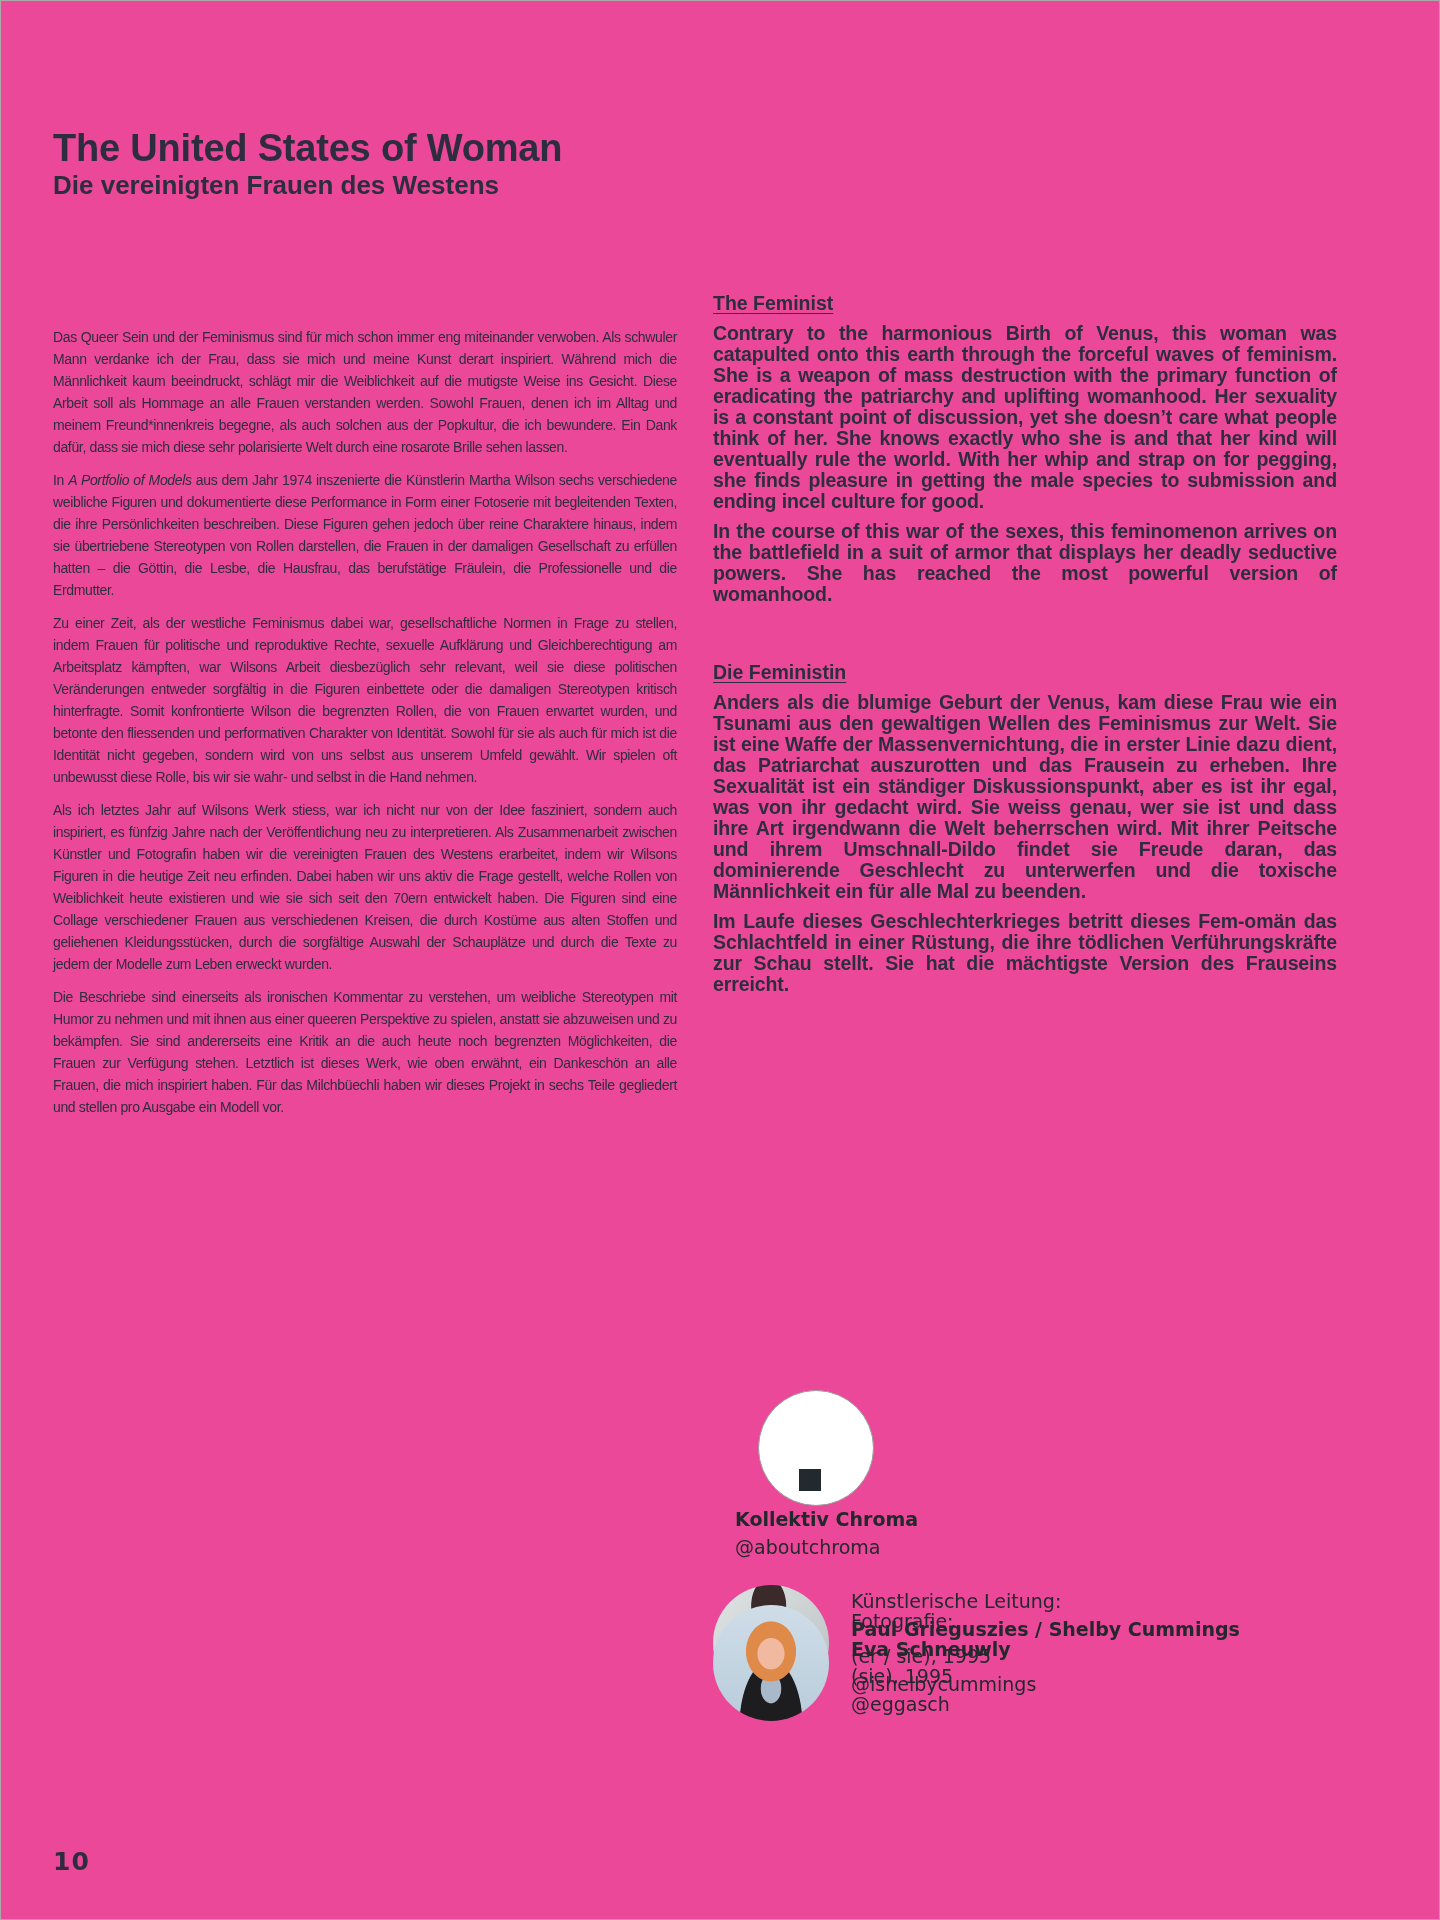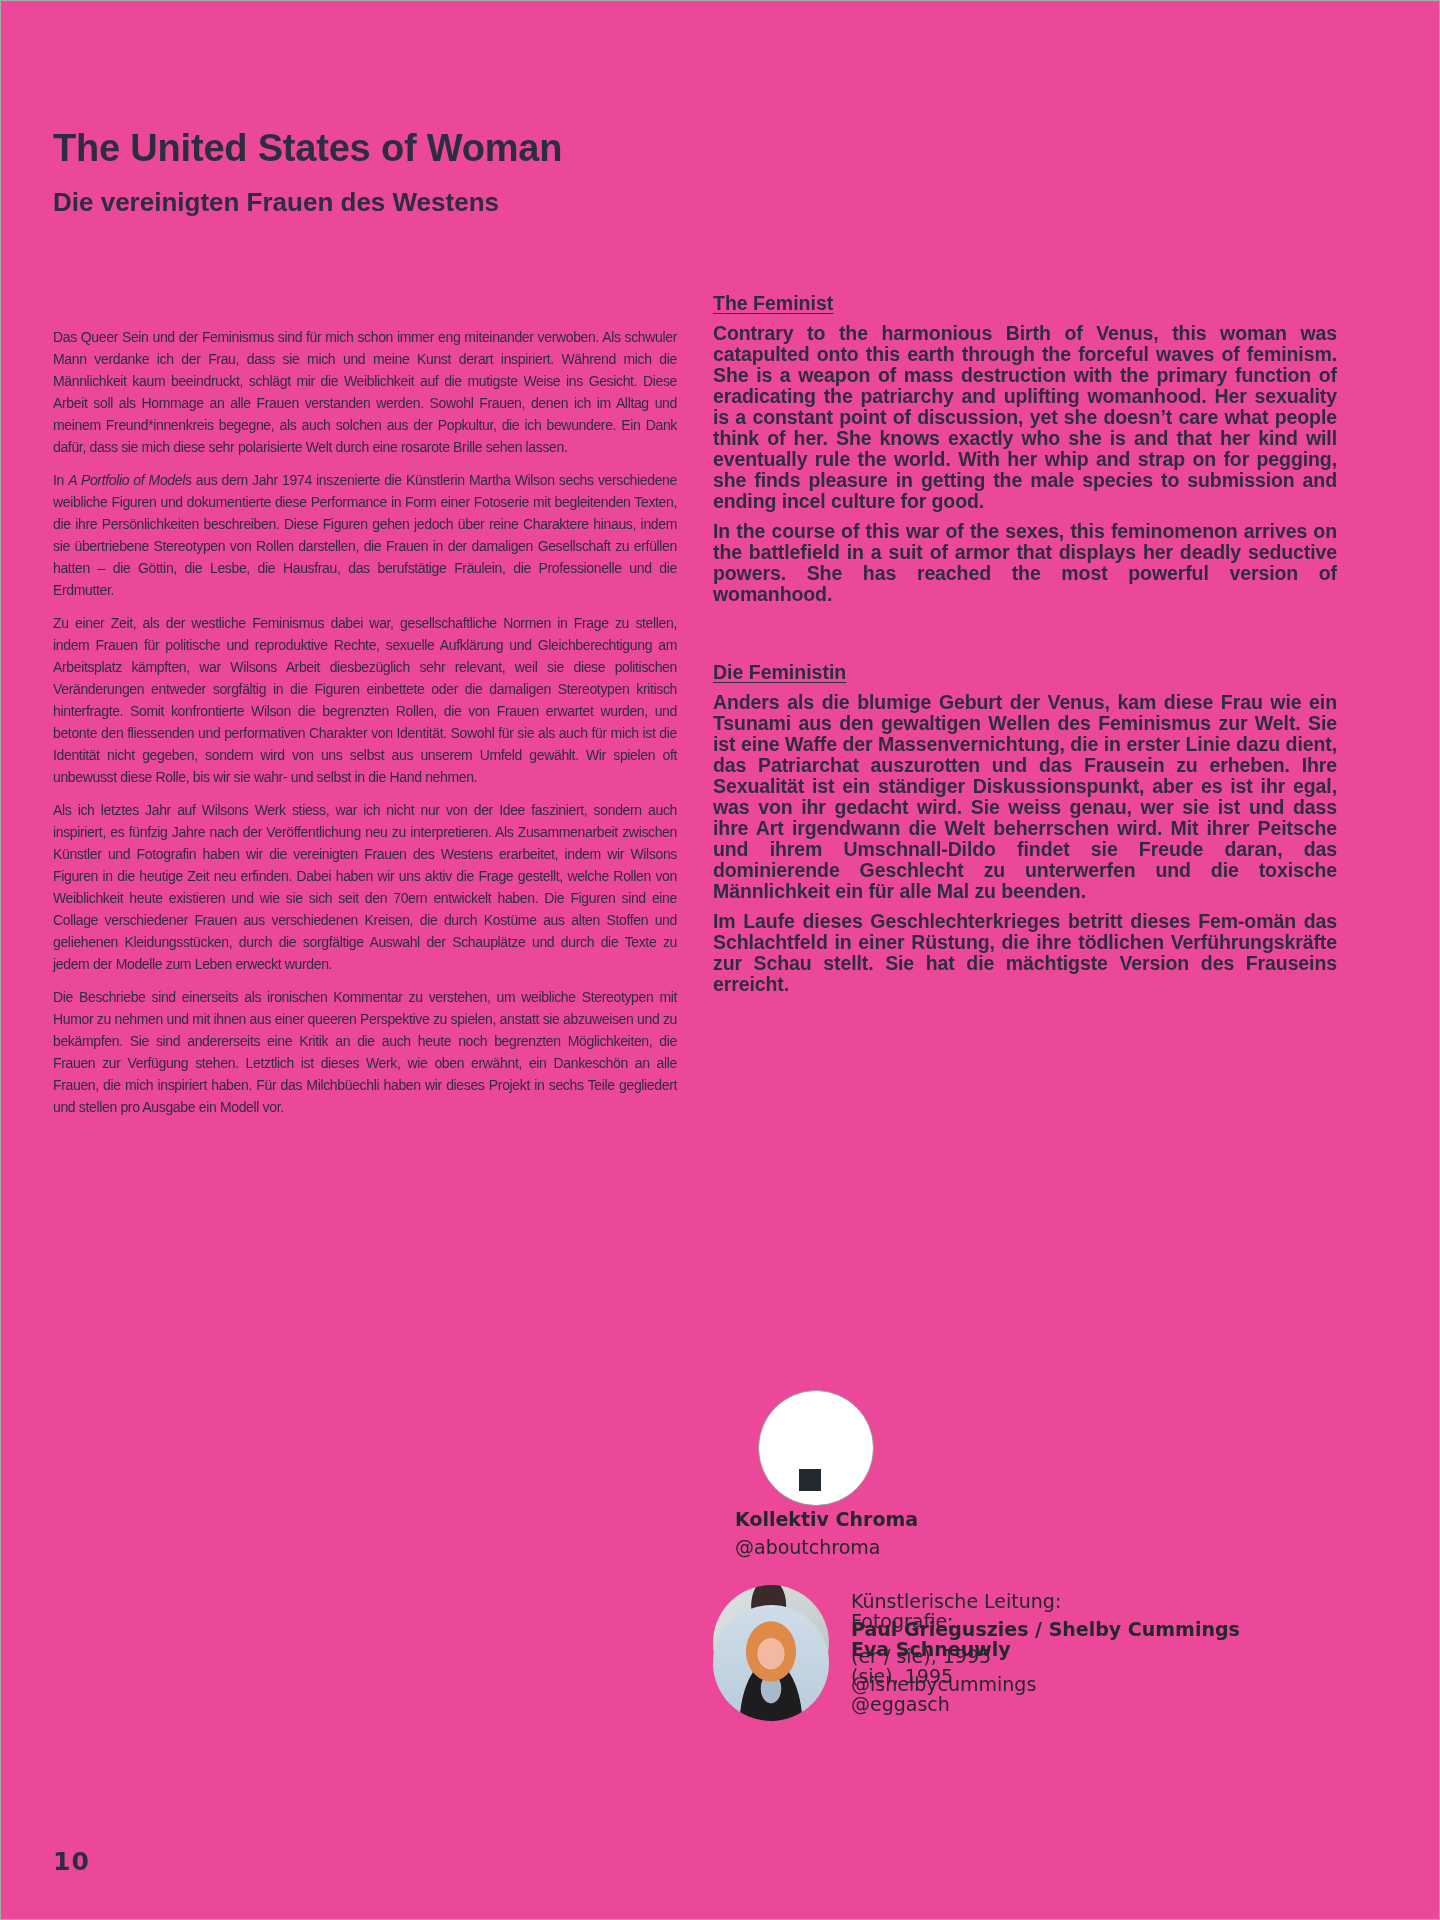--- a/index.html
+++ b/index.html
@@ -8,21 +8,21 @@
     position: absolute; left: 0; top: 0; width: 1438px; height: 1918px;
     border: 1px solid #a9a9a9; background: #ec4899;
     color: #2e2d40;
     font-family: "Liberation Sans", sans-serif;
   }
   .title {
     position: absolute; left: 52px; top: 124px; margin: 0;
     font-size: 38px; font-weight: bold; line-height: 46px; letter-spacing: -0.2px;
   }
   .subtitle {
-    position: absolute; left: 52px; top: 184px; margin: 0;
+    position: absolute; left: 52px; top: 167px; margin: 0;
     font-size: 26px; font-weight: bold; line-height: 34px;
   }
   .lead {
     position: absolute; left: 52px; top: 228px; width: 624px; margin: 0;
     font-size: 21.5px; font-weight: bold; line-height: 27px; text-align: justify;
     letter-spacing: -0.3px;
   }
   .left-col {
     position: absolute; left: 52px; top: 325px; width: 624px;
   }

